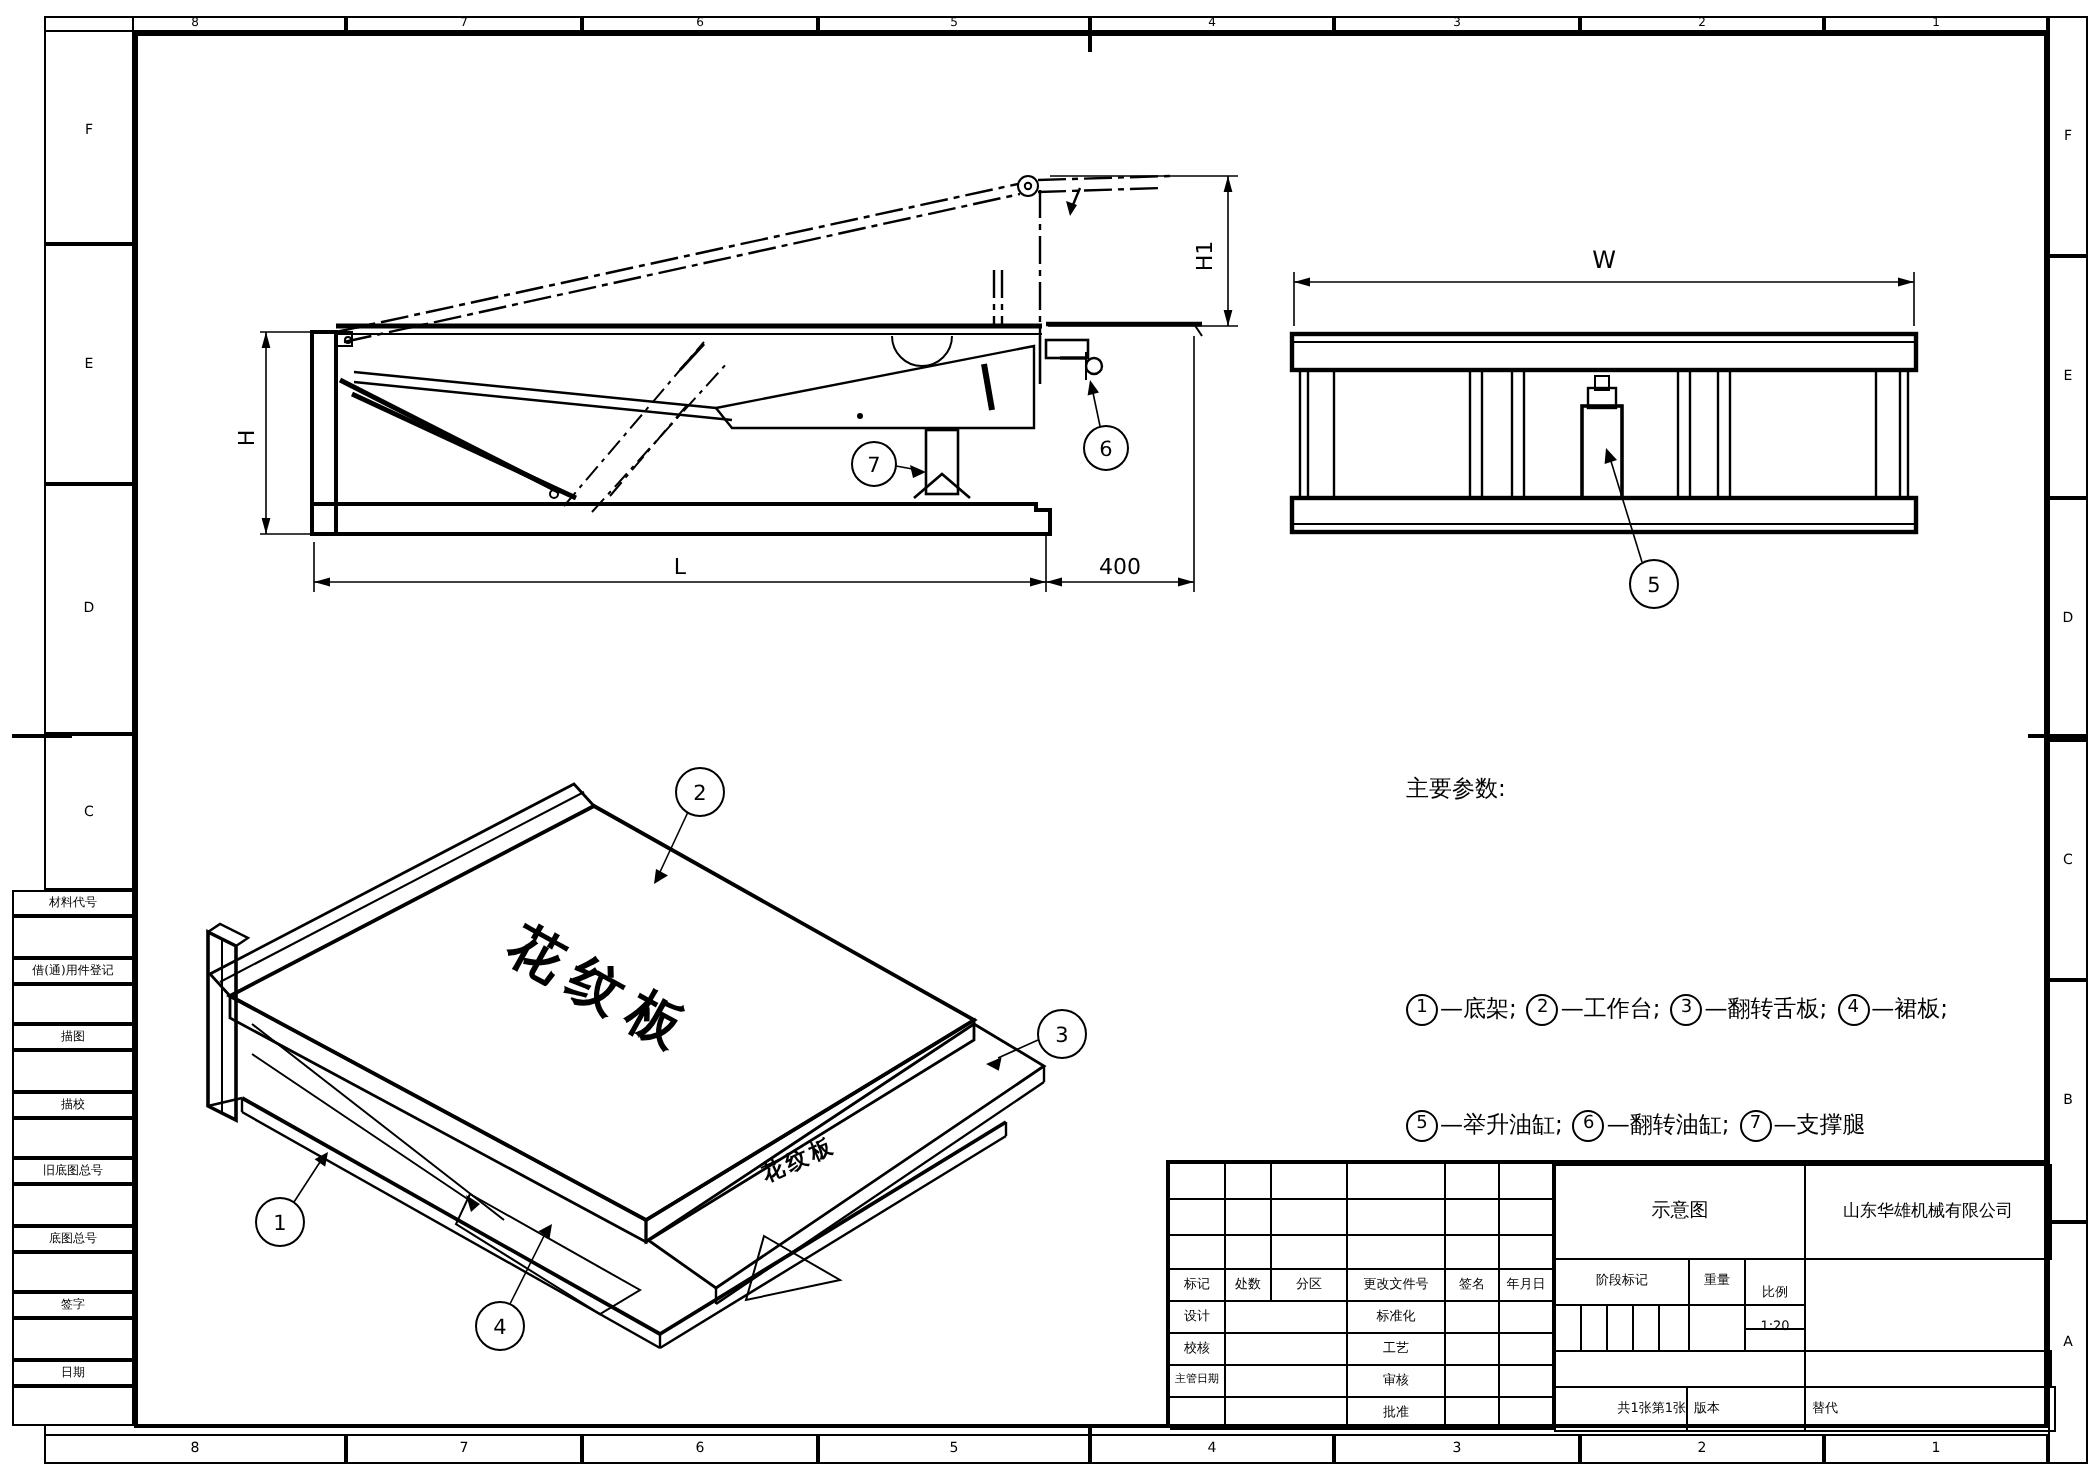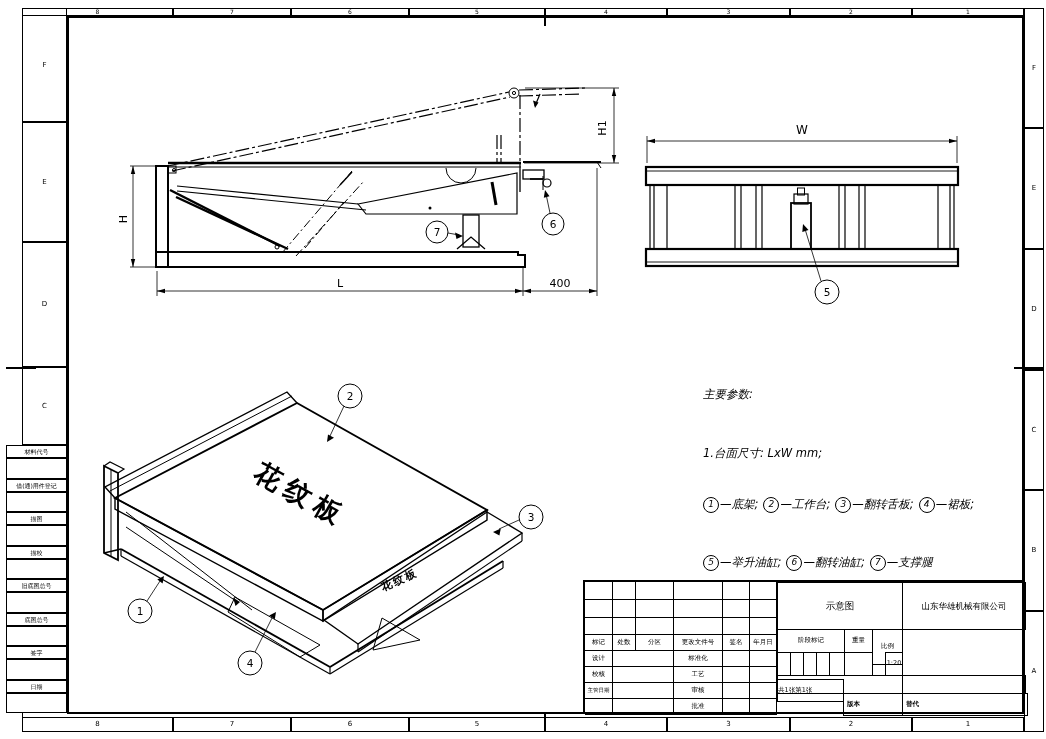--- a/index.html
+++ b/index.html
@@ -8,38 +8,38 @@
   .abs{position:absolute;box-sizing:border-box;}
   .outer-border{left:22px;top:8px;width:1022px;height:724px;border:1px solid #000;}
   .inner-frame{left:67px;top:16px;width:957px;height:698px;border:2px solid #000;}
   .zcell{display:flex;align-items:center;justify-content:center;border:1px solid #000;
          font-size:7px;line-height:1;}
   .zcell.topz{font-size:6px;}
   .mf{left:6px;width:61px;border:1px solid #000;display:flex;align-items:center;justify-content:center;
       font-size:6px;line-height:1;background:#fff;}
   svg.drawing{position:absolute;left:0;top:0;pointer-events:none;}
   svg text{font-family:"DejaVu Sans",sans-serif;fill:#000;}
-  .notes{position:absolute;font-size:11.5px;line-height:19.5px;white-space:pre;font-style:italic;}
+  .notes{position:absolute;font-size:11.5px;line-height:19.5px;white-space:pre;}
   .legend-row{display:flex;align-items:center;height:19px;white-space:nowrap;}
   .lg{display:inline-flex;align-items:center;margin-right:5px;}
   .cnum{display:inline-flex;align-items:center;justify-content:center;width:14px;height:14px;
         border:1px solid #000;border-radius:50%;font-size:9px;line-height:1;margin-right:1px;}
   
   .tblock{left:583px;top:580px;width:441px;height:134px;border-left:2px solid #000;border-top:2px solid #000;}
   .chgrid{left:0;top:0;width:192px;height:133px;display:grid;
           grid-template-columns:28px 23px 38px 49px 27px 27px;
           grid-template-rows:18px 18px 17px 16px 16px 16px 16px 16px;}
   .chgrid div{box-sizing:border-box;border-right:1px solid #000;border-bottom:1px solid #000;
               display:flex;align-items:center;justify-content:center;font-size:6.5px;line-height:1;
               text-align:center;overflow:hidden;}
   .sp2{grid-column:span 2;}
   .tb{position:absolute;box-sizing:border-box;border:1px solid #000;display:flex;
       align-items:center;justify-content:center;font-size:6.5px;line-height:1.2;text-align:center;overflow:hidden;}
   .big{font-size:9.5px;}
-  .leftal{justify-content:flex-start;padding-left:3px;font-weight:bold;}
+  .leftal{justify-content:flex-start;padding-left:3px;}
 </style>
 </head>
 <body>
 
 <div class="sheet">
 
   <svg class="drawing" width="1046" height="739" viewBox="0 0 1046 739">
 
     <g stroke="#000" stroke-width="2">
       <line x1="545" y1="8" x2="545" y2="26"></line>
@@ -294,21 +294,20 @@
   <div class="abs mf" style="top:592px;height:21px"></div>
   <div class="abs mf" style="top:613px;height:13px">底图总号</div>
   <div class="abs mf" style="top:626px;height:20px"></div>
   <div class="abs mf" style="top:646px;height:13px">签字</div>
   <div class="abs mf" style="top:659px;height:21px"></div>
   <div class="abs mf" style="top:680px;height:13px">日期</div>
   <div class="abs mf" style="top:693px;height:20px"></div>
 
   <div class="notes" style="left:703px;top:346px">
     <div>主要参数:</div>
-    <div>1.台面尺寸: LxW mm;</div>
   </div>
 
   <div class="notes" style="left:703px;top:456px">
     <div class="legend-row">
       <span class="lg">
           <span class="cnum">1</span>
           <span>—</span>
           <span>底架</span>
           <span>;</span>
         </span>
@@ -407,26 +406,26 @@
     <div class="tb" style="left:192px;top:47px;width:68px;height:24px">阶段标记</div>
     <div class="tb" style="left:259px;top:47px;width:29px;height:24px">重量</div>
     <div class="tb" style="left:287px;top:47px;width:31px;height:36px">比例</div>
 
     <div class="tb" style="left:192px;top:70px;width:14px;height:24px"></div>
     <div class="tb" style="left:205px;top:70px;width:14px;height:24px"></div>
     <div class="tb" style="left:218px;top:70px;width:14px;height:24px"></div>
     <div class="tb" style="left:231px;top:70px;width:14px;height:24px"></div>
     <div class="tb" style="left:244px;top:70px;width:16px;height:24px"></div>
     <div class="tb" style="left:259px;top:70px;width:29px;height:24px"></div>
-    <div class="tb" style="left:300px;top:70px;width:18px;height:24px">1:20</div>
+    <div class="tb" style="left:287px;top:70px;width:31px;height:24px">1:20</div>
 
     <div class="tb" style="left:192px;top:93px;width:126px;height:19px"></div>
     <div class="tb" style="left:317px;top:93px;width:124px;height:19px"></div>
 
-    <div class="tb" style="left:192px;top:97px;width:67px;height:23px;justify-content:flex-start">
+    <div class="tb" style="left:192px;top:111px;width:67px;height:23px;justify-content:flex-end">
       <span>共1张</span>
       <span>第1张</span>
     </div>
     <div class="tb leftal" style="left:258px;top:111px;width:60px;height:23px">版本</div>
     <div class="tb leftal" style="left:317px;top:111px;width:126px;height:23px">替代</div>
   </div>
 
 </div>
 
 </body></html>

